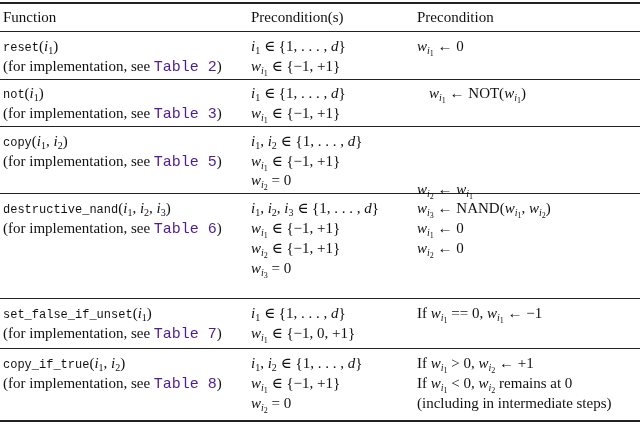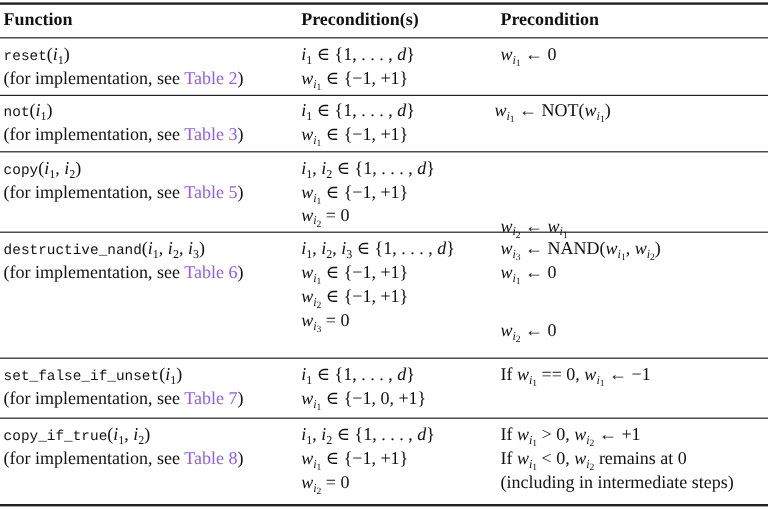--- a/index.html
+++ b/index.html
@@ -1,22 +1,22 @@
 <!DOCTYPE html>
 <html><head>
 <meta charset="utf-8">
 <style>
   html, body { margin:0; padding:0; background:#ffffff; }
   body { width:640px; height:424px; overflow:hidden; font-family:"Liberation Serif", "DejaVu Serif", serif; color:#111; }
   .tbl { position:absolute; left:0; top:0; width:640px; }
   .rule { position:absolute; left:0; width:640px; background:#222; }
   .cell { position:absolute; font-size:15px; line-height:20px; white-space:nowrap; }
-  .hdr { font-weight:bold; font-size:15px; }
+  .hdr { font-weight:normal; font-size:15px; }
   .mono { font-family:"Liberation Mono", "DejaVu Sans Mono", monospace; font-size:12px; }
-  .link { color:#8b5cf6; }
+  .link { color:#4c1d95;font-family:Liberation Mono, monospace; }
   sub { font-size:10px; line-height:0; vertical-align:-3px; }
   sub sub { font-size:8px; vertical-align:-2px; }
 </style>
 </head>
 <body>
 
 <div class="tbl">
 
   <div class="rule" style="top:2px;height:2px;"></div>
   <div class="rule" style="top:31px;height:1px;"></div>
@@ -34,38 +34,38 @@
   <div class="cell" style="left:3px;top:36px;"><span class="mono">reset</span><span>(<i>i</i><sub>1</sub>)</span></div>
   <div class="cell" style="left:3px;top:56px;"><span>(for implementation, see </span><span class="link">Table 2</span><span>)</span></div>
   <div class="cell" style="left:251px;top:36px;"><i>i</i><sub>1</sub> ∈ {1, . . . , <i>d</i>}</div>
   <div class="cell" style="left:251px;top:56px;"><i>w</i><sub><i>i</i><sub>1</sub></sub> ∈ {−1, +1}</div>
   <div class="cell" style="left:417px;top:36px;"><i>w</i><sub><i>i</i><sub>1</sub></sub> ← 0</div>
 
   <div class="cell" style="left:3px;top:83px;"><span class="mono">not</span><span>(<i>i</i><sub>1</sub>)</span></div>
   <div class="cell" style="left:3px;top:103px;"><span>(for implementation, see </span><span class="link">Table 3</span><span>)</span></div>
   <div class="cell" style="left:251px;top:83px;"><i>i</i><sub>1</sub> ∈ {1, . . . , <i>d</i>}</div>
   <div class="cell" style="left:251px;top:103px;"><i>w</i><sub><i>i</i><sub>1</sub></sub> ∈ {−1, +1}</div>
-  <div class="cell" style="left:412px;top:83px;text-align:center;"><i>w</i><sub><i>i</i><sub>1</sub></sub> ← NOT(<i>w</i><sub><i>i</i><sub>1</sub></sub>)</div>
+  <div class="cell" style="left:429px;top:83px;text-align:center;"><i>w</i><sub><i>i</i><sub>1</sub></sub> ← NOT(<i>w</i><sub><i>i</i><sub>1</sub></sub>)</div>
 
   <div class="cell" style="left:3px;top:131px;"><span class="mono">copy</span><span>(<i>i</i><sub>1</sub>, <i>i</i><sub>2</sub>)</span></div>
   <div class="cell" style="left:3px;top:151px;"><span>(for implementation, see </span><span class="link">Table 5</span><span>)</span></div>
   <div class="cell" style="left:251px;top:131px;"><i>i</i><sub>1</sub>, <i>i</i><sub>2</sub> ∈ {1, . . . , <i>d</i>}</div>
   <div class="cell" style="left:251px;top:151px;"><i>w</i><sub><i>i</i><sub>1</sub></sub> ∈ {−1, +1}</div>
   <div class="cell" style="left:251px;top:170px;"><i>w</i><sub><i>i</i><sub>2</sub></sub> = 0</div>
   <div class="cell" style="left:417px;top:131px;margin-top:48px;"><i>w</i><sub><i>i</i><sub>2</sub></sub> ← <i>w</i><sub><i>i</i><sub>1</sub></sub></div>
 
   <div class="cell" style="left:3px;top:198px;"><span class="mono">destructive_nand</span><span>(<i>i</i><sub>1</sub>, <i>i</i><sub>2</sub>, <i>i</i><sub>3</sub>)</span></div>
   <div class="cell" style="left:3px;top:218px;"><span>(for implementation, see </span><span class="link">Table 6</span><span>)</span></div>
   <div class="cell" style="left:251px;top:198px;"><i>i</i><sub>1</sub>, <i>i</i><sub>2</sub>, <i>i</i><sub>3</sub> ∈ {1, . . . , <i>d</i>}</div>
   <div class="cell" style="left:251px;top:218px;"><i>w</i><sub><i>i</i><sub>1</sub></sub> ∈ {−1, +1}</div>
   <div class="cell" style="left:251px;top:238px;"><i>w</i><sub><i>i</i><sub>2</sub></sub> ∈ {−1, +1}</div>
   <div class="cell" style="left:251px;top:258px;"><i>w</i><sub><i>i</i><sub>3</sub></sub> = 0</div>
   <div class="cell" style="left:417px;top:198px;"><i>w</i><sub><i>i</i><sub>3</sub></sub> ← NAND(<i>w</i><sub><i>i</i><sub>1</sub></sub>, <i>w</i><sub><i>i</i><sub>2</sub></sub>)</div>
   <div class="cell" style="left:417px;top:218px;"><i>w</i><sub><i>i</i><sub>1</sub></sub> ← 0</div>
-  <div class="cell" style="left:417px;top:238px;margin-top:28px;"><i>w</i><sub><i>i</i><sub>2</sub></sub> ← 0</div>
+  <div class="cell" style="left:417px;top:238px;"><i>w</i><sub><i>i</i><sub>2</sub></sub> ← 0</div>
 
   <div class="cell" style="left:3px;top:303px;"><span class="mono">set_false_if_unset</span><span>(<i>i</i><sub>1</sub>)</span></div>
   <div class="cell" style="left:3px;top:323px;"><span>(for implementation, see </span><span class="link">Table 7</span><span>)</span></div>
   <div class="cell" style="left:251px;top:303px;"><i>i</i><sub>1</sub> ∈ {1, . . . , <i>d</i>}</div>
   <div class="cell" style="left:251px;top:323px;"><i>w</i><sub><i>i</i><sub>1</sub></sub> ∈ {−1, 0, +1}</div>
   <div class="cell" style="left:417px;top:303px;">If <i>w</i><sub><i>i</i><sub>1</sub></sub> == 0, <i>w</i><sub><i>i</i><sub>1</sub></sub> ← −1</div>
 
   <div class="cell" style="left:3px;top:353px;"><span class="mono">copy_if_true</span><span>(<i>i</i><sub>1</sub>, <i>i</i><sub>2</sub>)</span></div>
   <div class="cell" style="left:3px;top:373px;"><span>(for implementation, see </span><span class="link">Table 8</span><span>)</span></div>
   <div class="cell" style="left:251px;top:353px;"><i>i</i><sub>1</sub>, <i>i</i><sub>2</sub> ∈ {1, . . . , <i>d</i>}</div>

